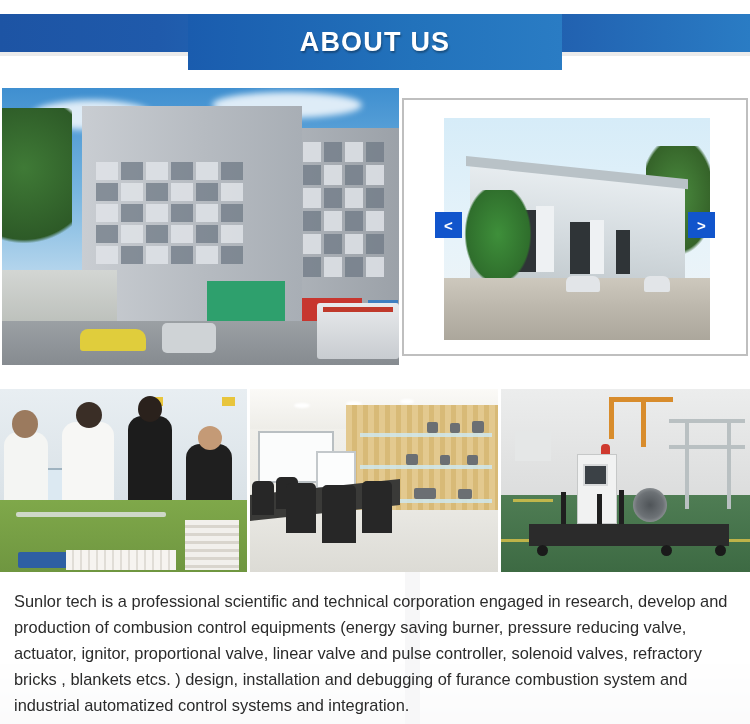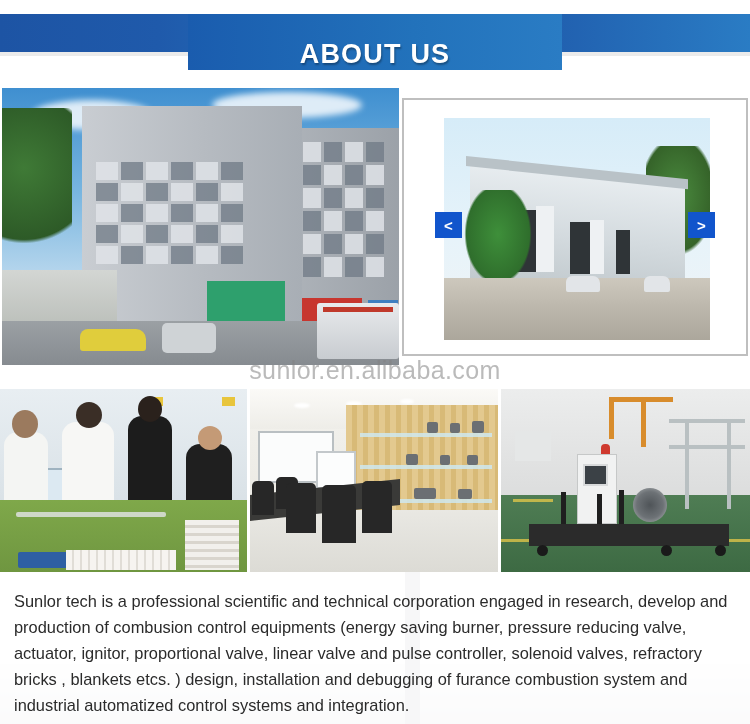--- a/index.html
+++ b/index.html
@@ -45,21 +45,21 @@
   .banner-side.left  { left: 0;  width: 398px; }
   .banner-side.right { left: 352px; width: 398px; }
 
   
   .banner-center {
     position: absolute;
     left: 188px; top: 14px;
     width: 374px; height: 56px;
     background: linear-gradient(to right, #1a5cae 0%, #2272bb 60%, #2a7cc4 100%);
     display: flex;
-    align-items: flex-end;
+    align-items: center;
     justify-content: center;
   }
 
   
   .notch {
     position: absolute;
     top: 52px;
     width: 22px;
     height: 18px;
   }
@@ -501,21 +501,20 @@
         <div class="f-door" style="left:172px;top:112px;width:14px;height:44px;"></div>
         <div class="f-banana"></div>
         <div class="f-road"></div>
         <div class="f-car" style="left:122px;width:34px;"></div>
         <div class="f-car" style="left:200px;width:26px;"></div>
       </div>
       <button class="nav-btn prev">&lt;</button>
       <button class="nav-btn next">&gt;</button>
     </div>
 
-    <div class="watermark">sunlor.en.alibaba.com</div>
   </div>
 
   <div class="thumb-row">
 
     <div class="thumb">
       <div class="t1-bg"></div>
       <div class="t1-tag" style="left:150px;top:8px;"></div>
       <div class="t1-tag" style="left:222px;top:8px;"></div>
       <div class="t1-monitor"></div>
       <div class="t1-person" style="left:4px;width:44px;height:82px;background:#f4f5f3;"></div>

